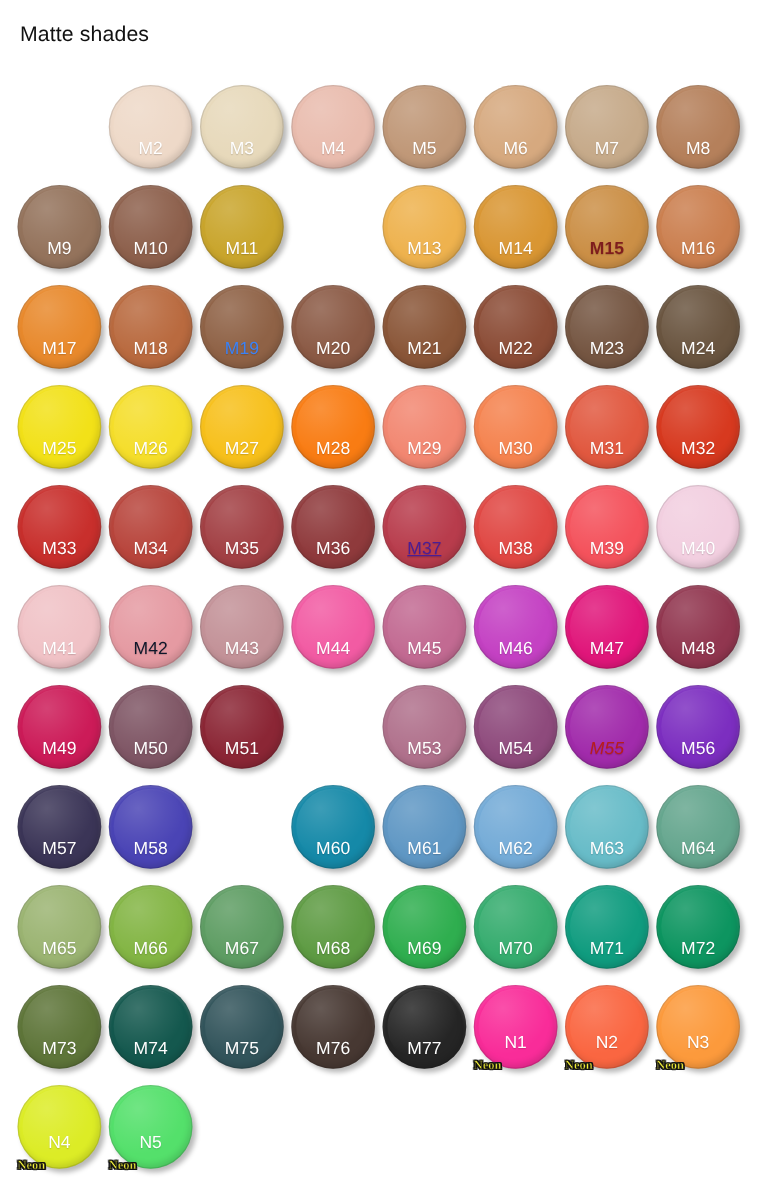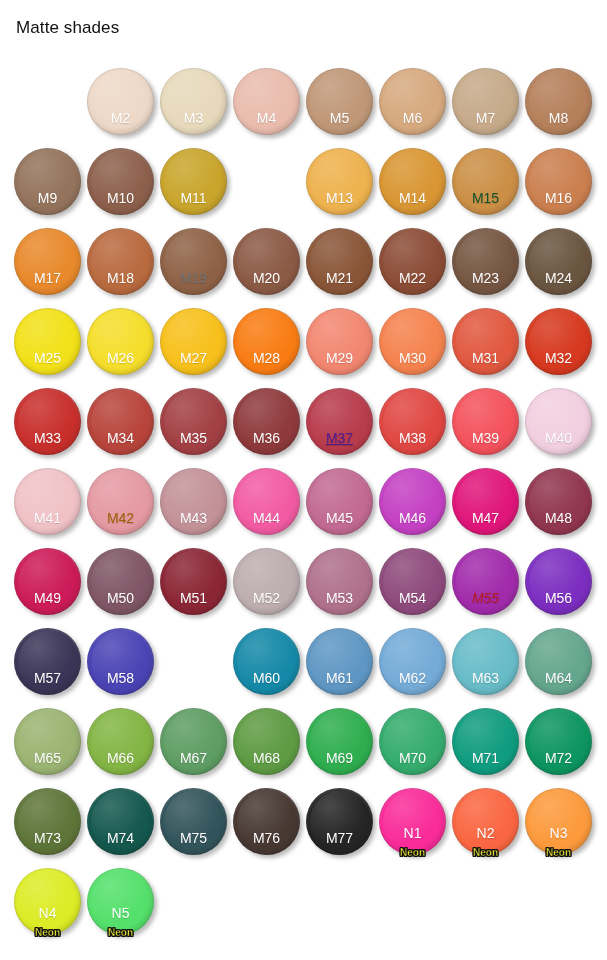--- a/index.html
+++ b/index.html
@@ -88,25 +88,24 @@
     color: #ffffff;
     text-shadow: 0 1px 1px rgba(0,0,0,0.18);
     pointer-events: none;
     user-select: none;
   }
   .sub {
     position: absolute;
     left: 0;
     right: 0;
     bottom: -3px;
-    text-align: center;
     font-size: 10px;
     line-height: 11px;
     font-weight: bold;
-    font-family: Liberation Sans, sans-serif;
+    font-family: Liberation Serif, serif;
     color: #f2ef3a;
     -webkit-text-stroke: 0.4px #111;
     text-shadow:
       -1px 0 #101010, 1px 0 #101010, 0 -1px #101010, 0 1px #101010,
       -1px -1px #101010, 1px -1px #101010, -1px 1px #101010, 1px 1px #101010;
     pointer-events: none;
     user-select: none;
   }
 </style>
 </head>
@@ -202,21 +201,21 @@
             <div class="gloss"></div>
           </div>
           <div class="rim"></div>
           <div class="lbl" style="color: rgb(255, 255, 255);">M14</div>
         </div>
         <div class="swatch" title="M15" style="left: 452px;">
           <div class="disc" style="background: rgb(203, 143, 70);">
             <div class="gloss"></div>
           </div>
           <div class="rim"></div>
-          <div class="lbl" style="color: #14532d;">M15</div>
+          <div class="lbl" style="color: #7f1d1d; font-weight: bold;">M15</div>
         </div>
         <div class="swatch" title="M16" style="left: 525px;">
           <div class="disc" style="background: rgb(203, 127, 79);">
             <div class="gloss"></div>
           </div>
           <div class="rim"></div>
           <div class="lbl" style="color: rgb(255, 255, 255);">M16</div>
         </div>
       </div>
       <div class="row">
@@ -232,21 +231,21 @@
             <div class="gloss"></div>
           </div>
           <div class="rim"></div>
           <div class="lbl" style="color: rgb(255, 255, 255);">M18</div>
         </div>
         <div class="swatch" title="M19" style="left: 160px;">
           <div class="disc" style="background: rgb(143, 98, 70);">
             <div class="gloss"></div>
           </div>
           <div class="rim"></div>
-          <div class="lbl" style="color: #737373;">M19</div>
+          <div class="lbl" style="color: #3b82f6;">M19</div>
         </div>
         <div class="swatch" title="M20" style="left: 233px;">
           <div class="disc" style="background: rgb(139, 90, 69);">
             <div class="gloss"></div>
           </div>
           <div class="rim"></div>
           <div class="lbl" style="color: rgb(255, 255, 255);">M20</div>
         </div>
         <div class="swatch" title="M21" style="left: 306px;">
           <div class="disc" style="background: rgb(138, 86, 56);">
@@ -399,21 +398,21 @@
             <div class="gloss"></div>
           </div>
           <div class="rim"></div>
           <div class="lbl" style="color: rgb(255, 255, 255);">M41</div>
         </div>
         <div class="swatch" title="M42" style="left: 87px;">
           <div class="disc" style="background: rgb(229, 154, 162);">
             <div class="gloss"></div>
           </div>
           <div class="rim"></div>
-          <div class="lbl" style="color: #a16207;">M42</div>
+          <div class="lbl" style="color: #0f172a;">M42</div>
         </div>
         <div class="swatch" title="M43" style="left: 160px;">
           <div class="disc" style="background: rgb(195, 146, 152);">
             <div class="gloss"></div>
           </div>
           <div class="rim"></div>
           <div class="lbl" style="color: rgb(255, 255, 255);">M43</div>
         </div>
         <div class="swatch" title="M44" style="left: 233px;">
           <div class="disc" style="background: rgb(242, 91, 163);">
@@ -465,27 +464,20 @@
           </div>
           <div class="rim"></div>
           <div class="lbl" style="color: rgb(255, 255, 255);">M50</div>
         </div>
         <div class="swatch" title="M51" style="left: 160px;">
           <div class="disc" style="background: rgb(139, 38, 53);">
             <div class="gloss"></div>
           </div>
           <div class="rim"></div>
           <div class="lbl" style="color: rgb(255, 255, 255);">M51</div>
-        </div>
-        <div class="swatch" title="M52" style="left: 233px;">
-          <div class="disc" style="background: rgb(189, 174, 176);">
-            <div class="gloss"></div>
-          </div>
-          <div class="rim"></div>
-          <div class="lbl" style="color: rgb(255, 255, 255);">M52</div>
         </div>
         <div class="swatch" title="M53" style="left: 306px;">
           <div class="disc" style="background: rgb(176, 113, 140);">
             <div class="gloss"></div>
           </div>
           <div class="rim"></div>
           <div class="lbl" style="color: rgb(255, 255, 255);">M53</div>
         </div>
         <div class="swatch" title="M54" style="left: 379px;">
           <div class="disc" style="background: rgb(142, 74, 124);">

